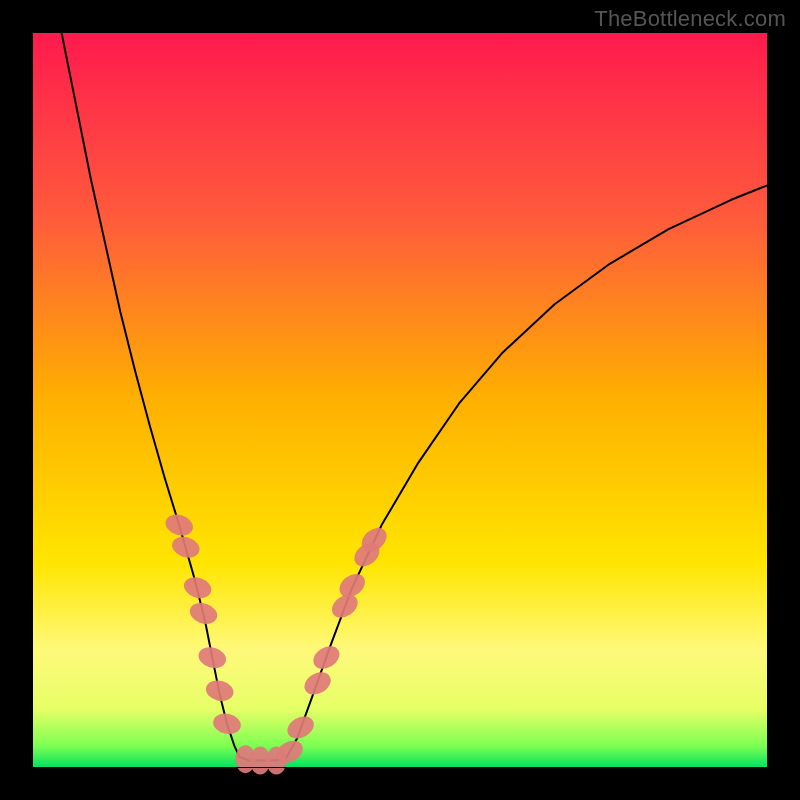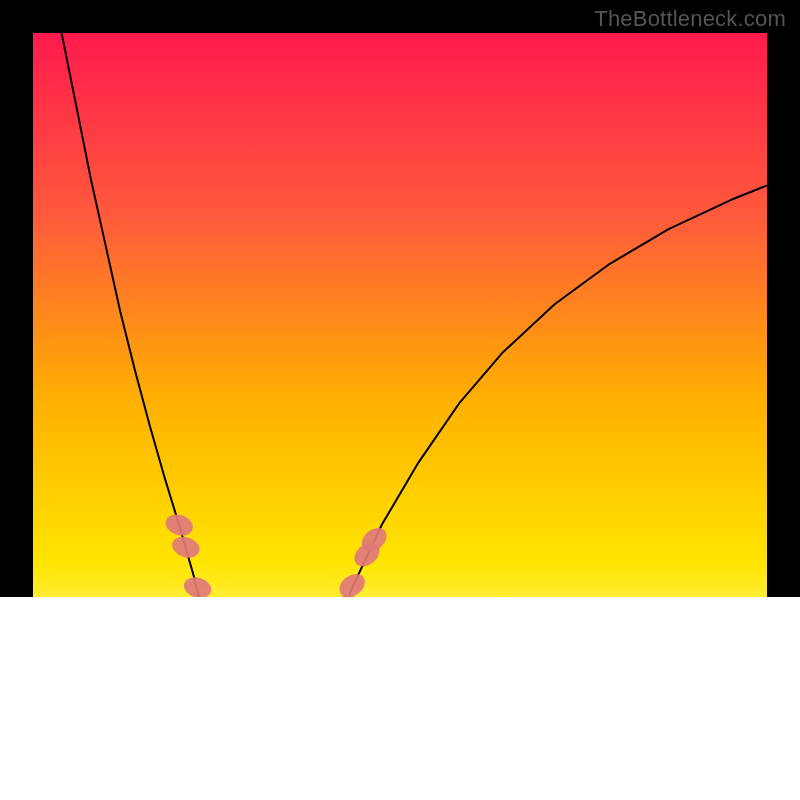--- a/index.html
+++ b/index.html
@@ -3,21 +3,21 @@
 <meta charset="utf-8">
 <style>
   body {
     margin: 0;
     padding: 0;
     background: #fff;
     font-family: Arial, Helvetica, sans-serif;
   }
   .wrap {
     width: 800px;
-    height: 597px;
+    height: 800px;
     position: relative;
   }
   .watermark {
     position: absolute;
     top: 6px;
     right: 14px;
     color: #555;
     font-size: 22px;
     font-weight: 400;
     letter-spacing: 0.2px;

